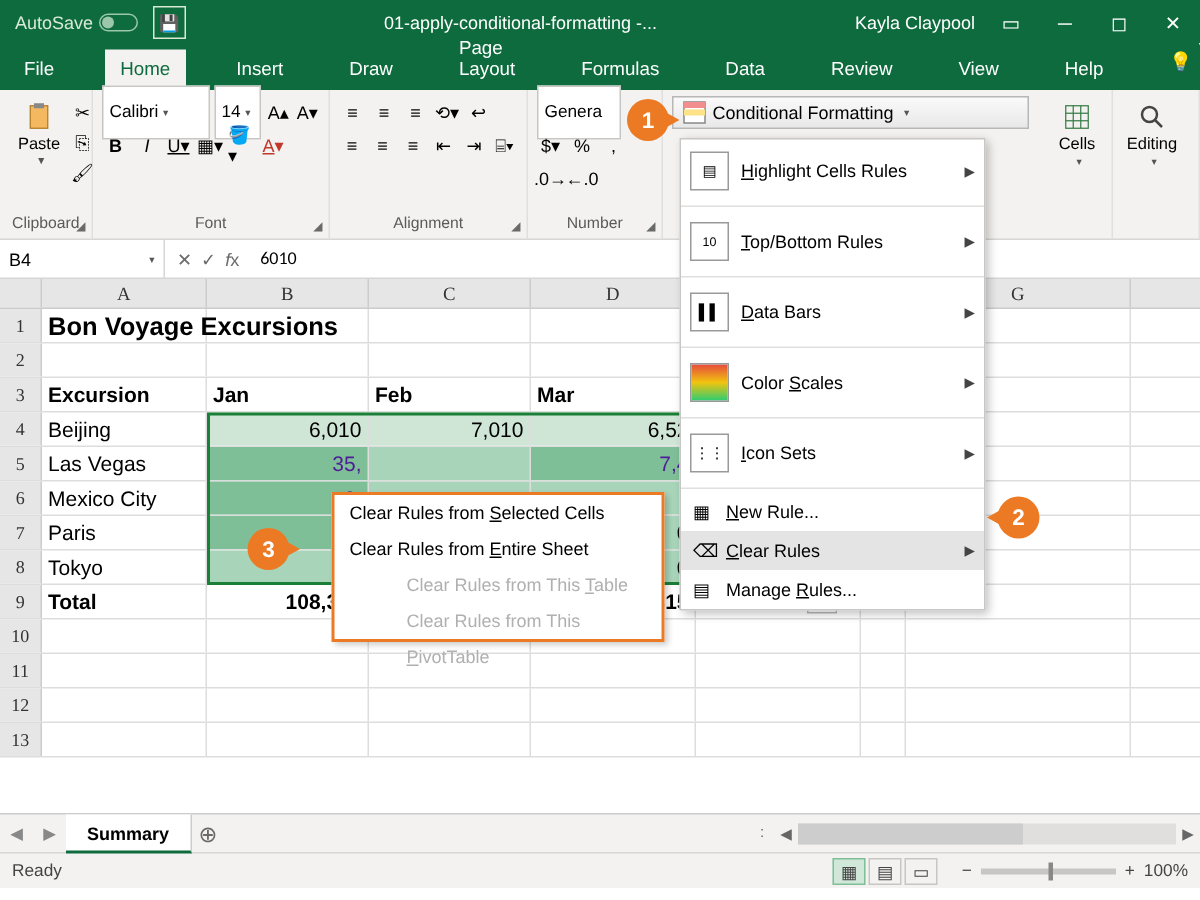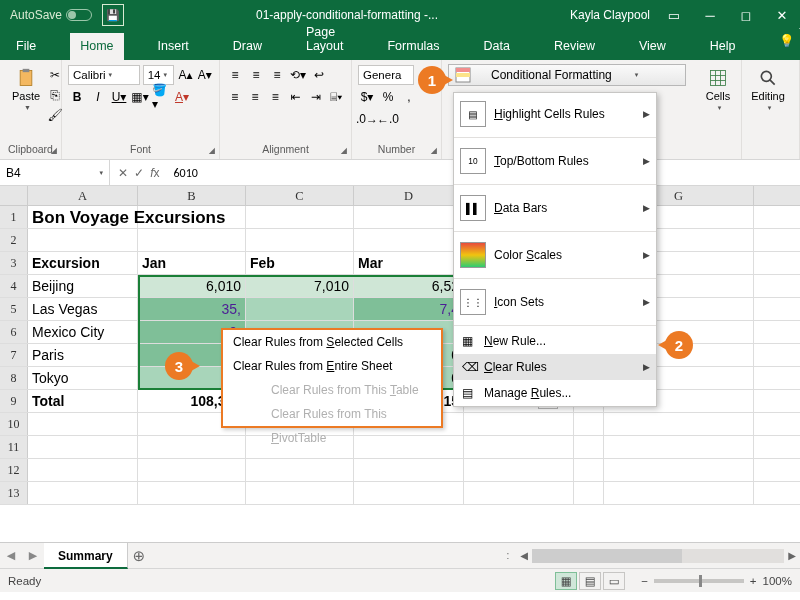--- a/index.html
+++ b/index.html
@@ -26,23 +26,23 @@
 
 .ribbon { background:#f3f2f1; height:100px; border-bottom:1px solid #d6d6d6; display:flex; position:relative; }
 .group { border-right:1px solid #e1dfdd; padding:4px 6px 2px; display:flex; flex-direction:column; justify-content:space-between; }
 .group .lbl { text-align:center; font-size:10.5px; color:#5a5a5a; padding-bottom:2px; position:relative; }
 .group .lbl .dlg { position:absolute; right:-2px; bottom:2px; font-size:8px; color:#6a6a6a; }
 .btnwrap { display:flex; gap:2px; }
 .ic { width:18px; height:18px; display:flex; align-items:center; justify-content:center; font-size:12px; }
 .bigbtn { width:40px; display:flex; flex-direction:column; align-items:center; justify-content:center; font-size:11px; gap:2px; padding:4px 0; }
 .bigbtn svg { width:20px; height:20px; }
 .smlrow { display:flex; align-items:center; gap:3px; height:22px; }
-.fontbox { border:1px solid #c7c6c4; background:#fff; font-size:11.5px; height:20px; display:flex; align-items:center; padding:0 4px; }
+.fontbox { border:1px solid #c7c6c4; background:#fff; font-size:11.5px; height:36px; display:flex; align-items:center; padding:0 4px; }
 .dropcaret { font-size:7px; margin-left:3px; color:#555; }
-.cfbtn { height:22px; border:1px solid #b7b7b7; background:linear-gradient(#fafafa,#e8e8e8); padding:0 6px; display:flex; align-items:center; font-size:12px; gap:20px; }
+.cfbtn { height:22px; border:1px solid #b7b7b7; background:linear-gradient(#fafafa,#e8e8e8); padding:0 6px; display:flex; align-items:center; font-size:12px; gap:4px; }
 
 
 .callout { position:absolute; width:28px; height:28px; background:#ec7a24; border-radius:50%; color:#fff; font-weight:bold; display:flex; align-items:center; justify-content:center; font-size:15px; z-index:50; }
 .callout::after { content:""; position:absolute; width:0; height:0; }
 .c1 { top:66px; left:418px; } .c1::after { right:-7px; top:9px; border-top:5px solid transparent; border-bottom:5px solid transparent; border-left:9px solid #ec7a24; }
 .c2 { top:331px; left:665px; } .c2::after { left:-7px; top:9px; border-top:5px solid transparent; border-bottom:5px solid transparent; border-right:9px solid #ec7a24; }
 .c3 { top:352px; left:165px; } .c3::after { right:-7px; top:9px; border-top:5px solid transparent; border-bottom:5px solid transparent; border-left:9px solid #ec7a24; }
 
 
 .fbar { height:26px; border-bottom:1px solid #d6d6d6; display:flex; align-items:center; background:#fff; font-size:12px; }

